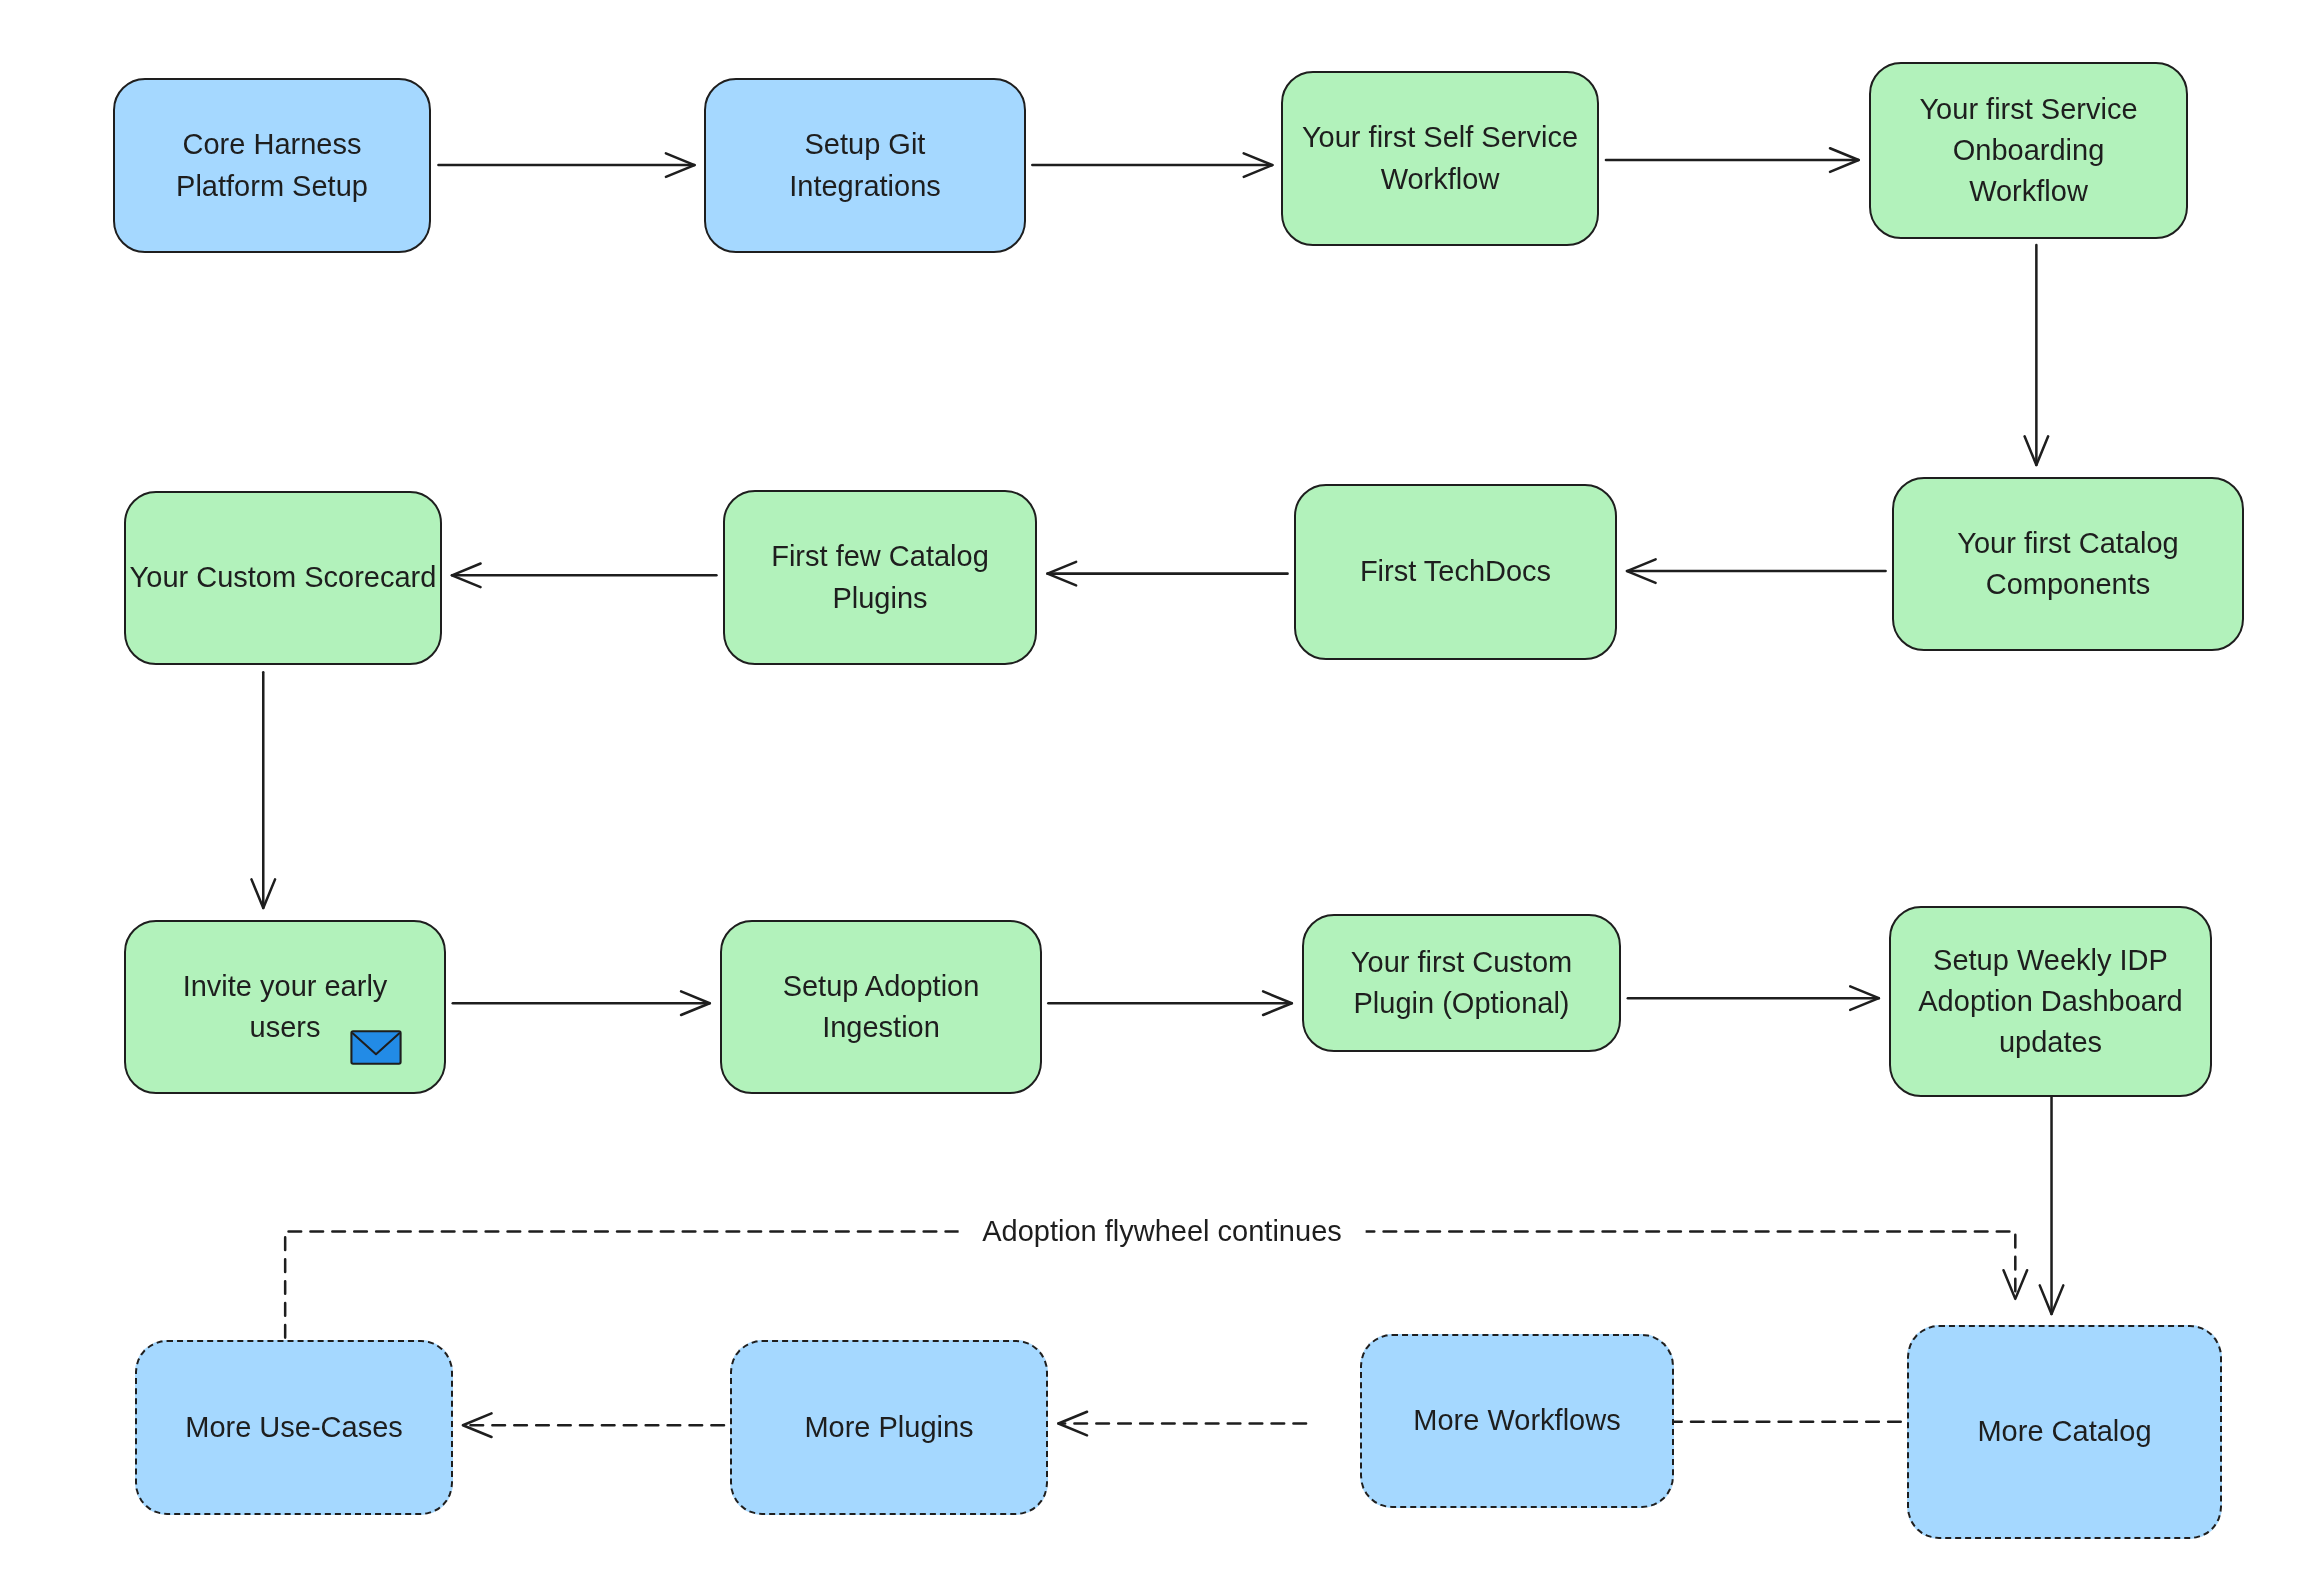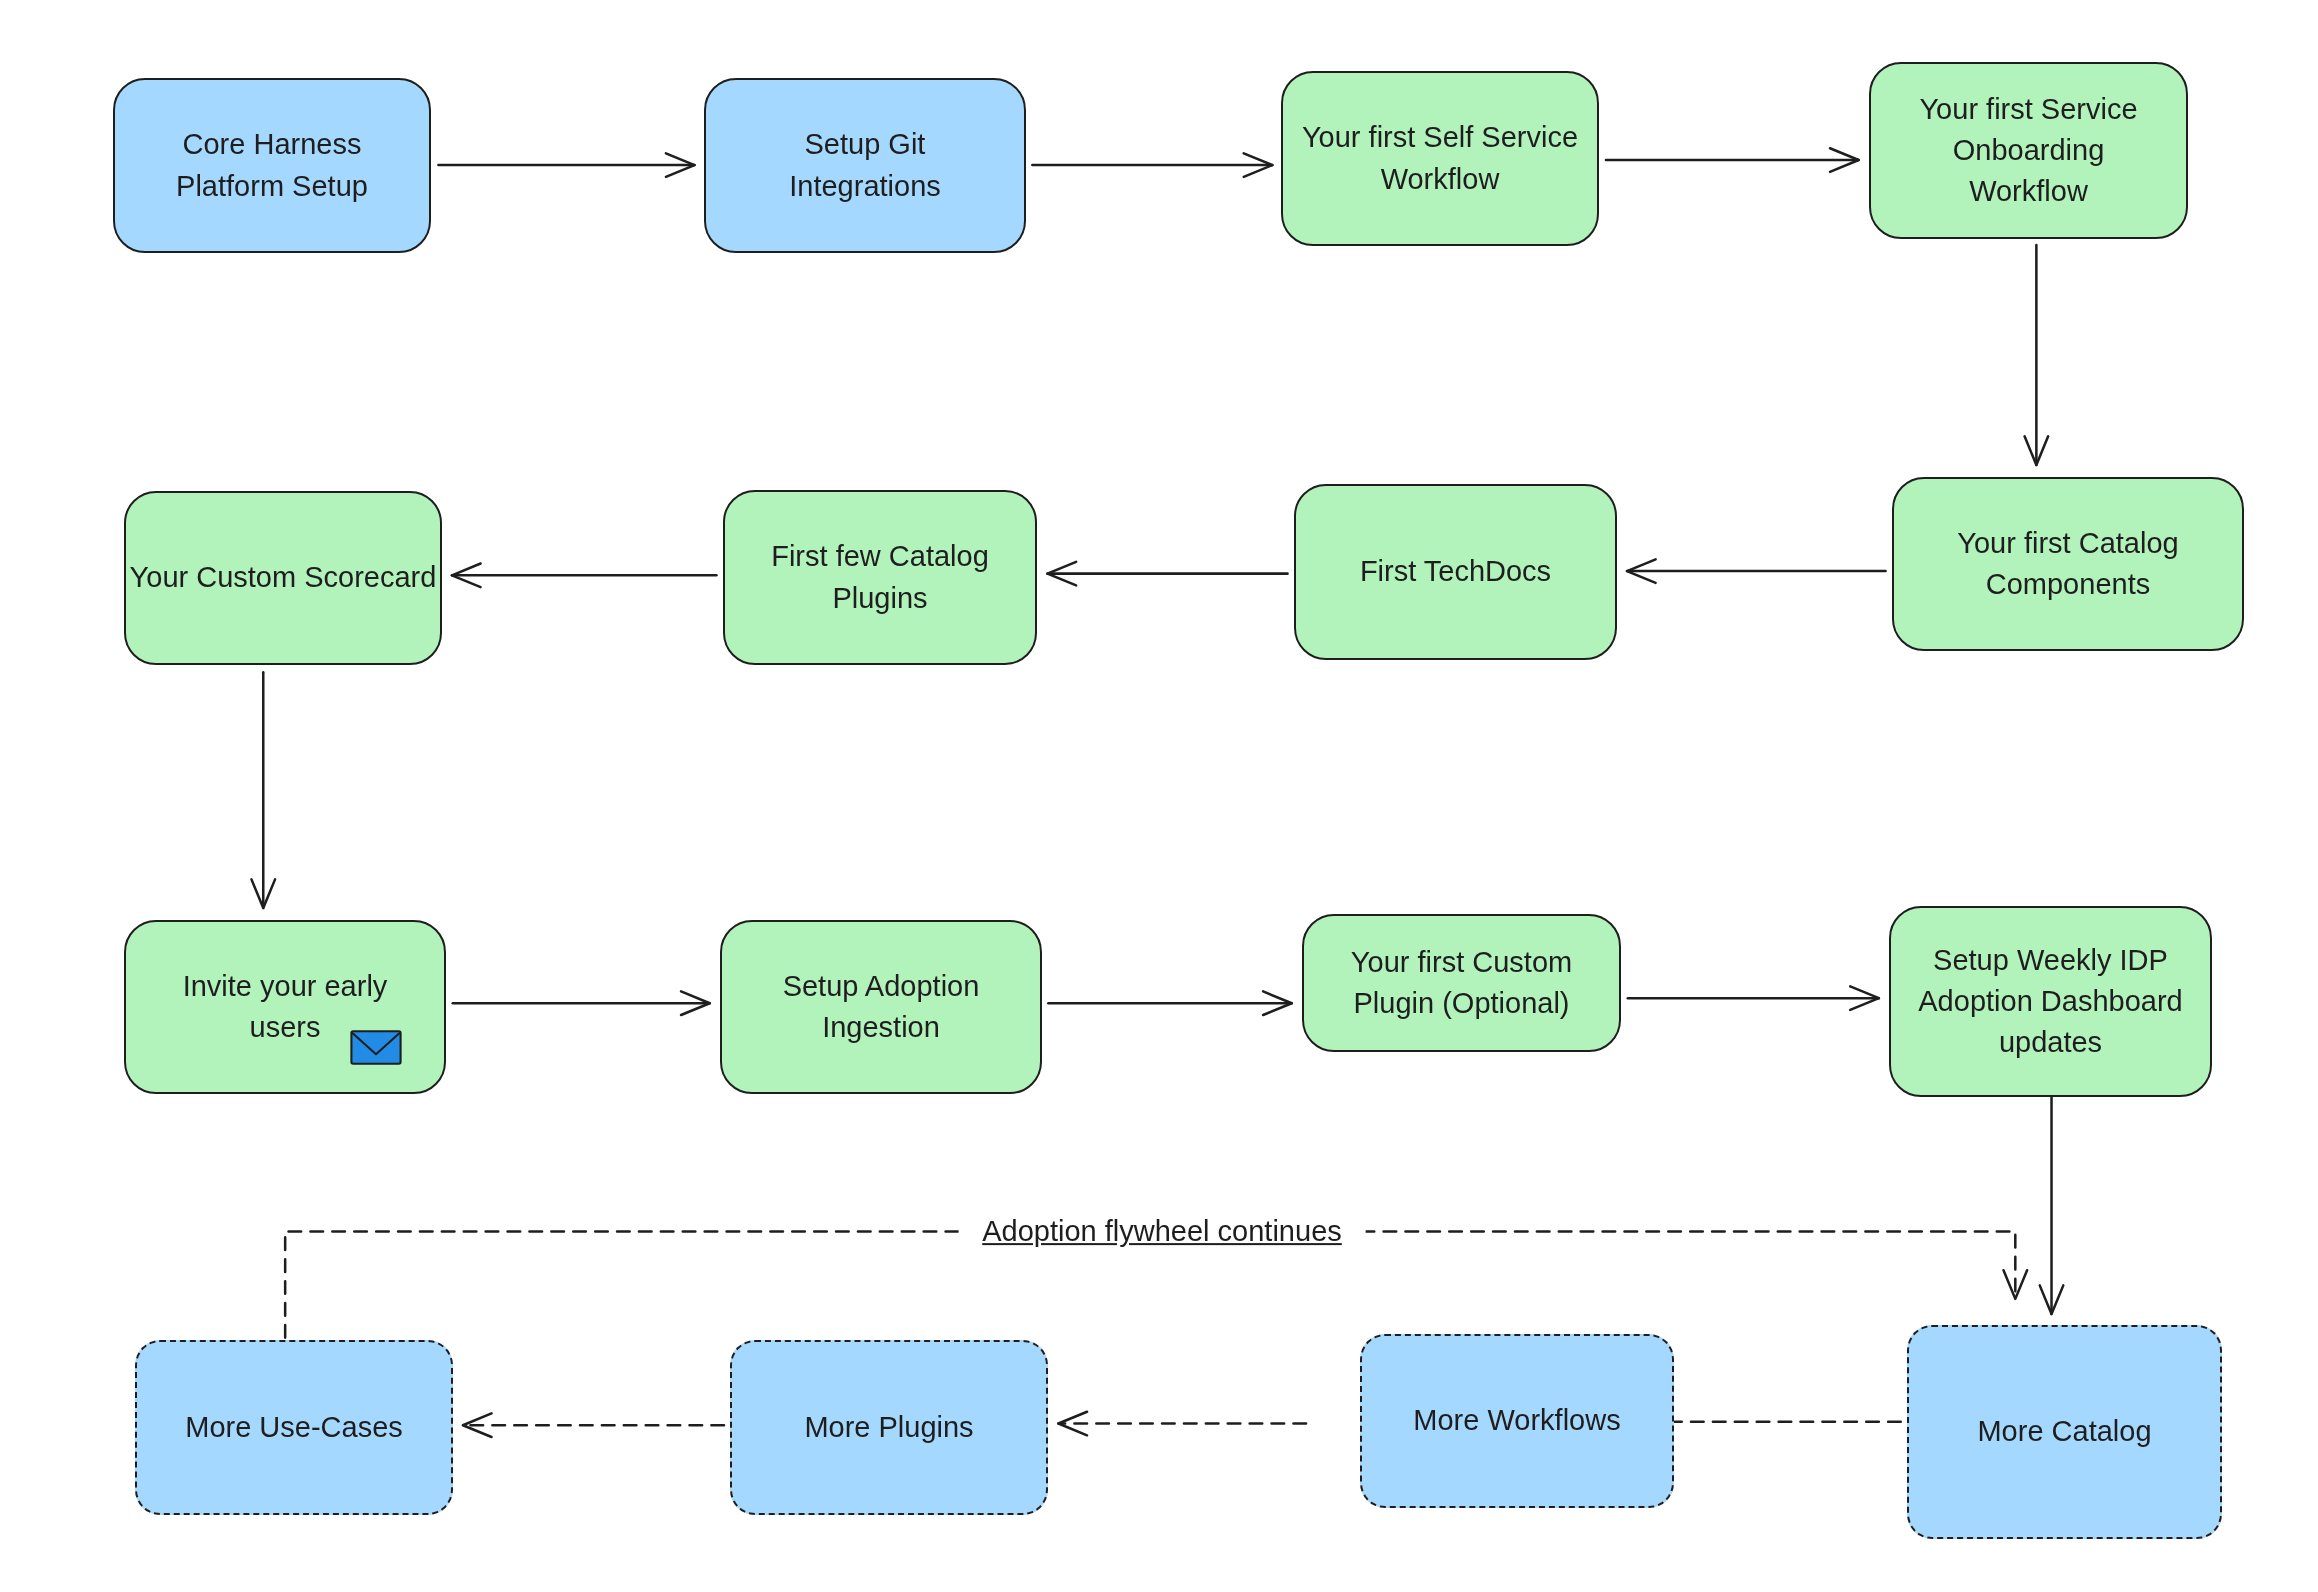--- a/index.html
+++ b/index.html
@@ -50,21 +50,20 @@
     color: var(--stroke, #1e1e1e);
     font-size: 29px;
     line-height: 1.42;
     white-space: pre;
   }
   .node.blue   { background: var(--blue-fill, #a5d8ff); }
   .node.green  { background: var(--green-fill, #b2f2bb); }
   .node.dashed-blue {
     background: var(--blue-fill, #a5d8ff);
     border-style: dashed;
-    border-radius: 25px;
   }
   .node .label { white-space: pre; }
   .envelope {
     position: absolute;
     left: 224px;
     top: 108px;
     width: 52px;
     height: 35px;
   }
   .envelope rect {
@@ -82,21 +81,20 @@
   .flywheel-label {
     position: absolute;
     left: 1162px;
     top: 1232px;
     transform: translate(-50%, -50%);
     background: #ffffff;
     padding: 3.4px 23.6px;
     font-size: 29px;
     color: var(--stroke, #1e1e1e);
     white-space: pre;
-    text-decoration: underline;
   }
 </style>
 </head>
 <body>
 
 <div class="canvas">
 
   <svg class="arrows" viewBox="0 0 2752 1890" xmlns="http://www.w3.org/2000/svg">
     <defs>
       <marker id="ah" markerUnits="userSpaceOnUse" markerWidth="46" markerHeight="46" viewBox="0 0 46 46" refX="40" refY="23" orient="auto">

